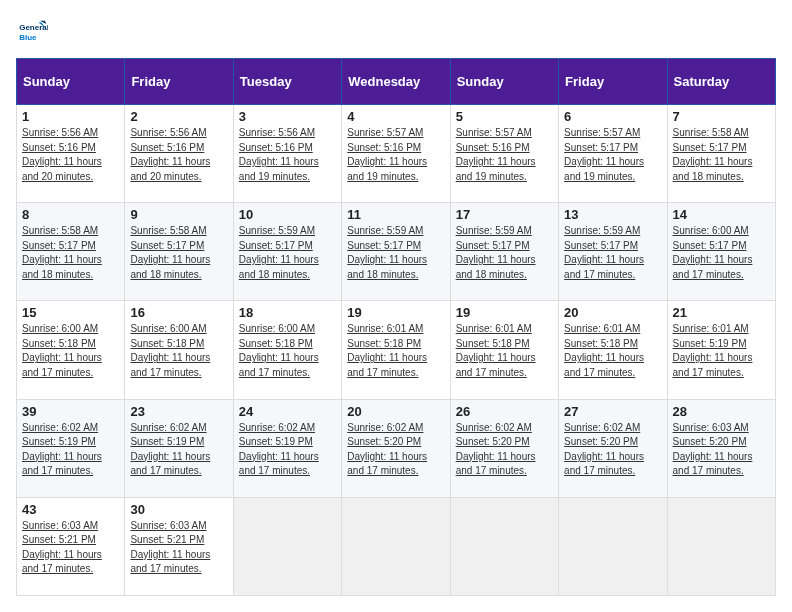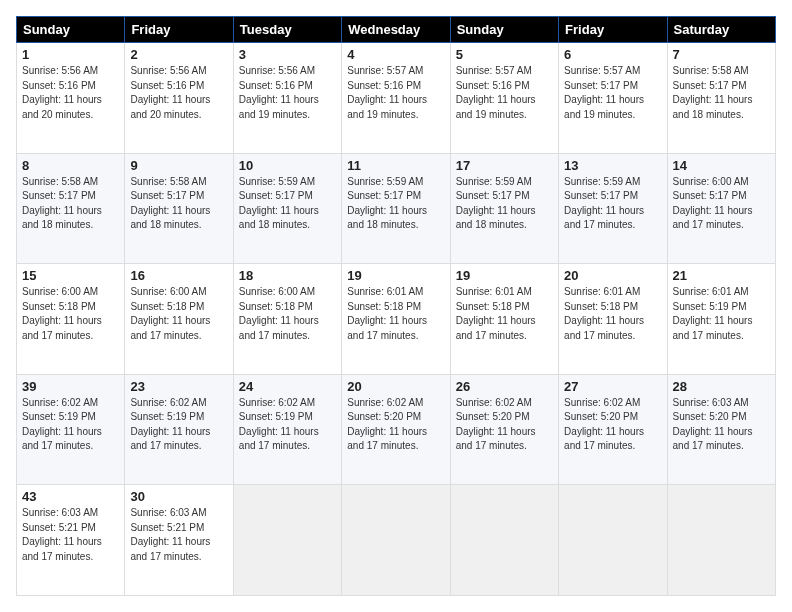--- a/index.html
+++ b/index.html
@@ -46,24 +46,24 @@
       margin-top: 2px;
     }
     .calendar {
       flex: 1;
       border: 1px solid #ccc;
       border-collapse: collapse;
       width: 100%;
       table-layout: fixed;
     }
     .calendar th {
-      background: #000000;
+      background: #4c1d95;
       color: #fff;
       text-align: left;
-      padding: 5px 6px;
+      padding: 15px 6px;
       font-size: 13px;
       border: 1px solid #2255a4;
       margin-left: 9px;
     }
     .calendar td {
       vertical-align: top;
       padding: 4px 5px;
       font-size: 10px;
       color: #333;
       border: 1px solid #ddd;
@@ -79,26 +79,46 @@
     .day-num {
       font-size: 13px;
       font-weight: bold;
       color: #222;
       display: block;
       margin-bottom: 2px;
     }
     .cell-text {
       line-height: 1.45;
       color: #333;
+      text-decoration: underline;
     }
   </style>
 </head>
 <body>
 
 <div class="page">
+  <div class="header">
+    <div class="logo">
+      <svg class="logo-icon" viewBox="0 0 40 40">
+        <rect x="2" y="2" width="36" height="36" rx="4" fill="#fff"></rect>
+        <text x="4" y="18" font-family="Arial" font-weight="bold" font-size="10" fill="#003366">General</text>
+        <text x="4" y="30" font-family="Arial" font-weight="bold" font-size="10" fill="#0077cc">Blue</text>
+        <polygon points="28,8 36,14 32,8" fill="#0077cc"></polygon>
+        <polygon points="30,6 38,10 36,6" fill="#003366"></polygon>
+      </svg>
+      <div>
+        <div style="font-size:15px;font-weight:bold;color:#003366;line-height:1.1;"></div>
+        <div style="font-size:15px;font-weight:bold;color:#0077cc;line-height:1.1;"></div>
+      </div>
+    </div>
+    <div class="title-block">
+      <div class="month-title"></div>
+      <div class="location"></div>
+    </div>
+  </div>
   <table class="calendar">
     <thead>
       <tr id="header-row">
           <th>Sunday</th>
           <th>Friday</th>
           <th>Tuesday</th>
           <th>Wednesday</th>
           <th>Sunday</th>
           <th>Friday</th>
           <th>Saturday</th>

